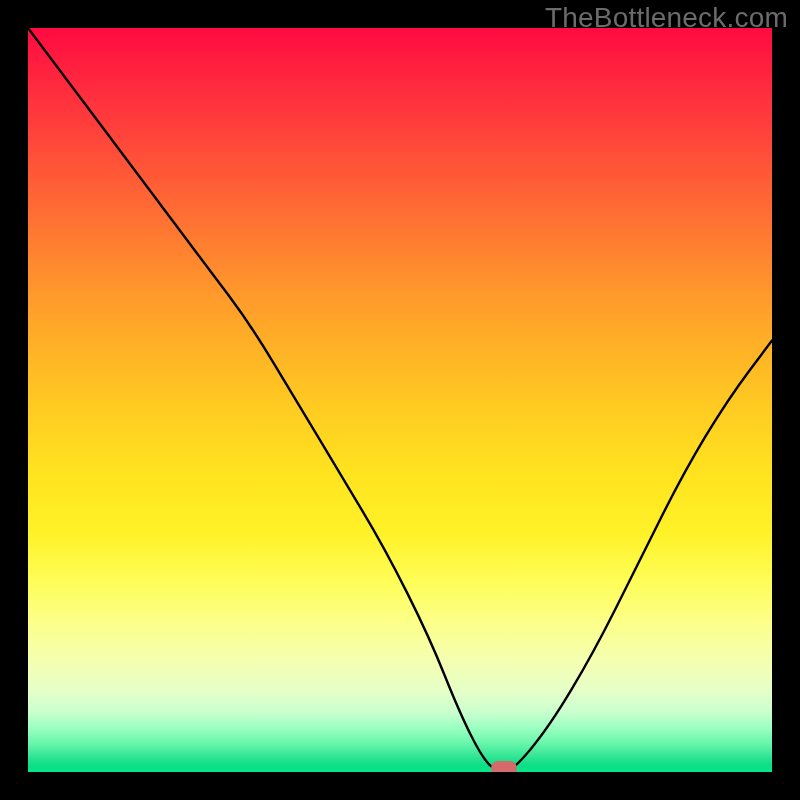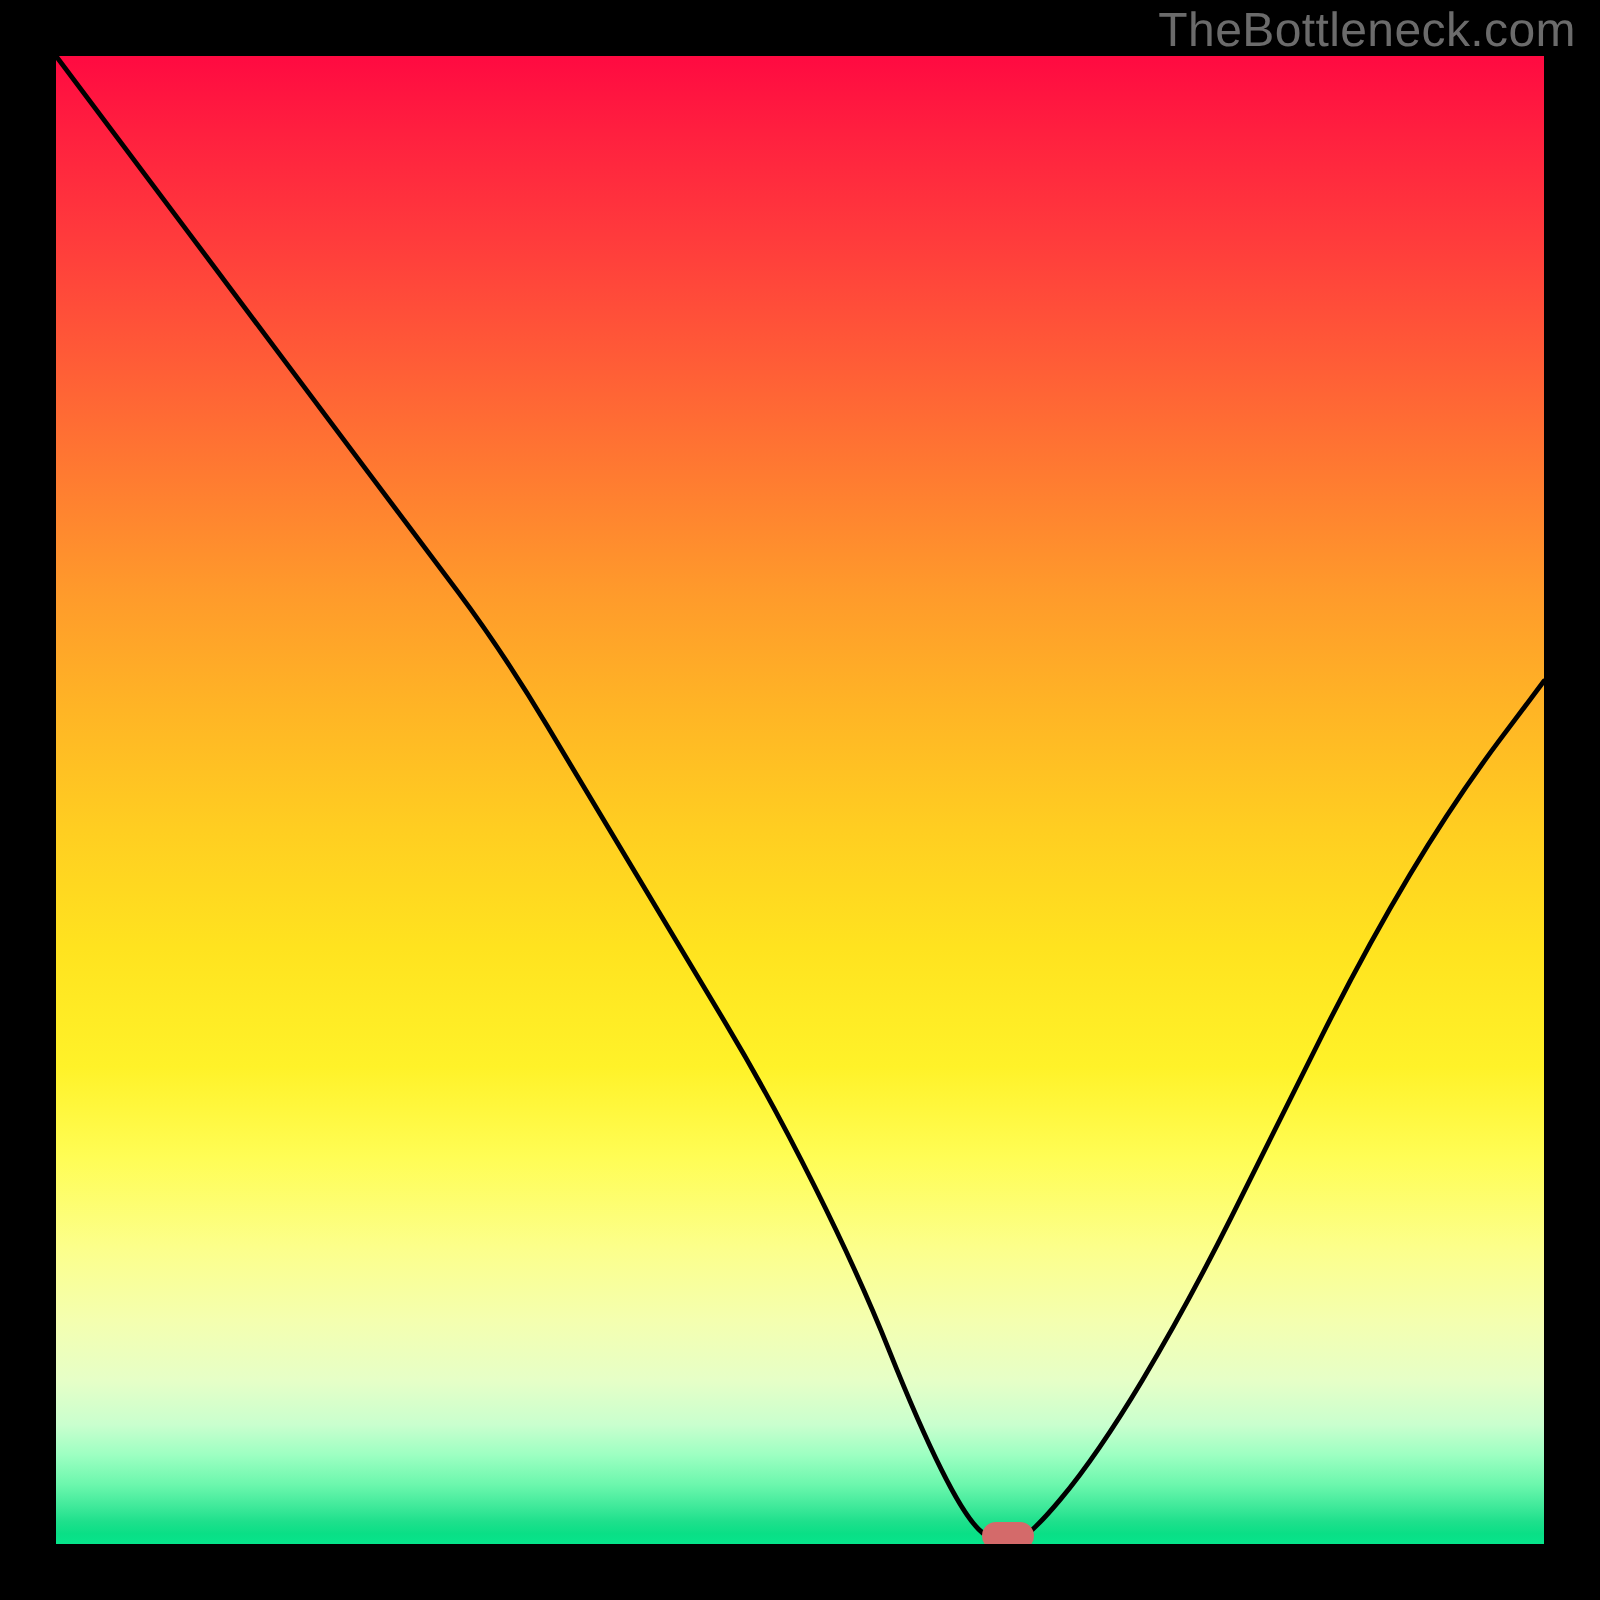--- a/index.html
+++ b/index.html
@@ -15,21 +15,21 @@
     position: relative;
     width: 800px;
     height: 800px;
     background: #000;
   }
   .watermark {
     position: absolute;
     top: 2px;
     right: 12px;
     color: #6b6b6b;
-    font-size: 24px;
+    font-size: 28px;
     font-weight: 400;
     letter-spacing: 0.2px;
     z-index: 10;
   }
   .plot-area {
     position: absolute;
     left: 28px;
     top: 28px;
     width: 744px;   
     height: 744px;  

